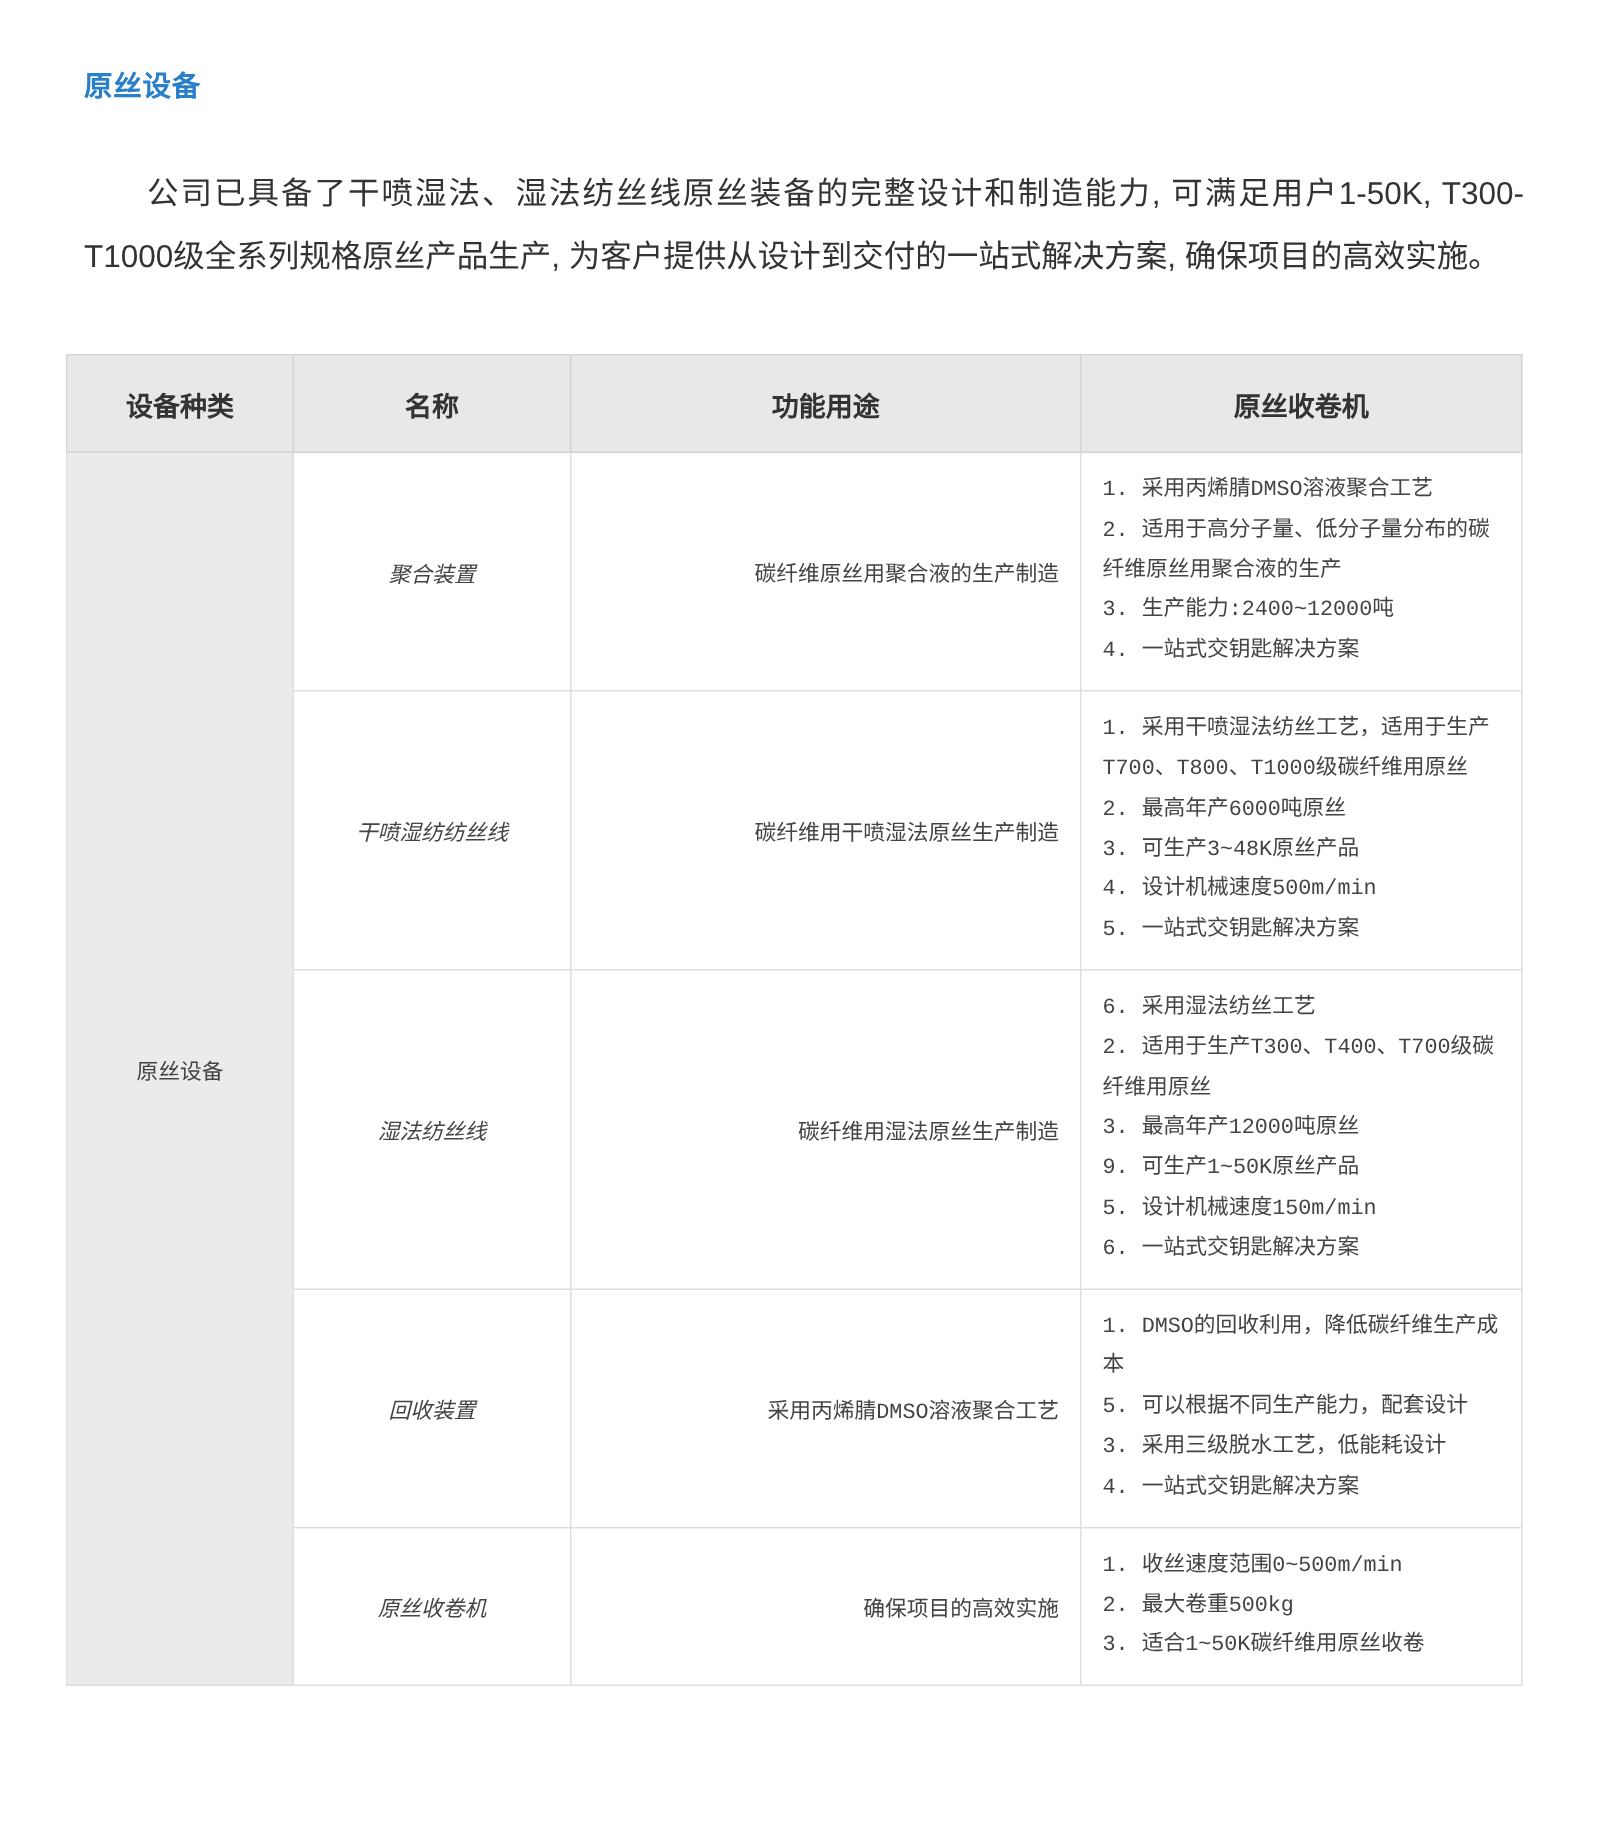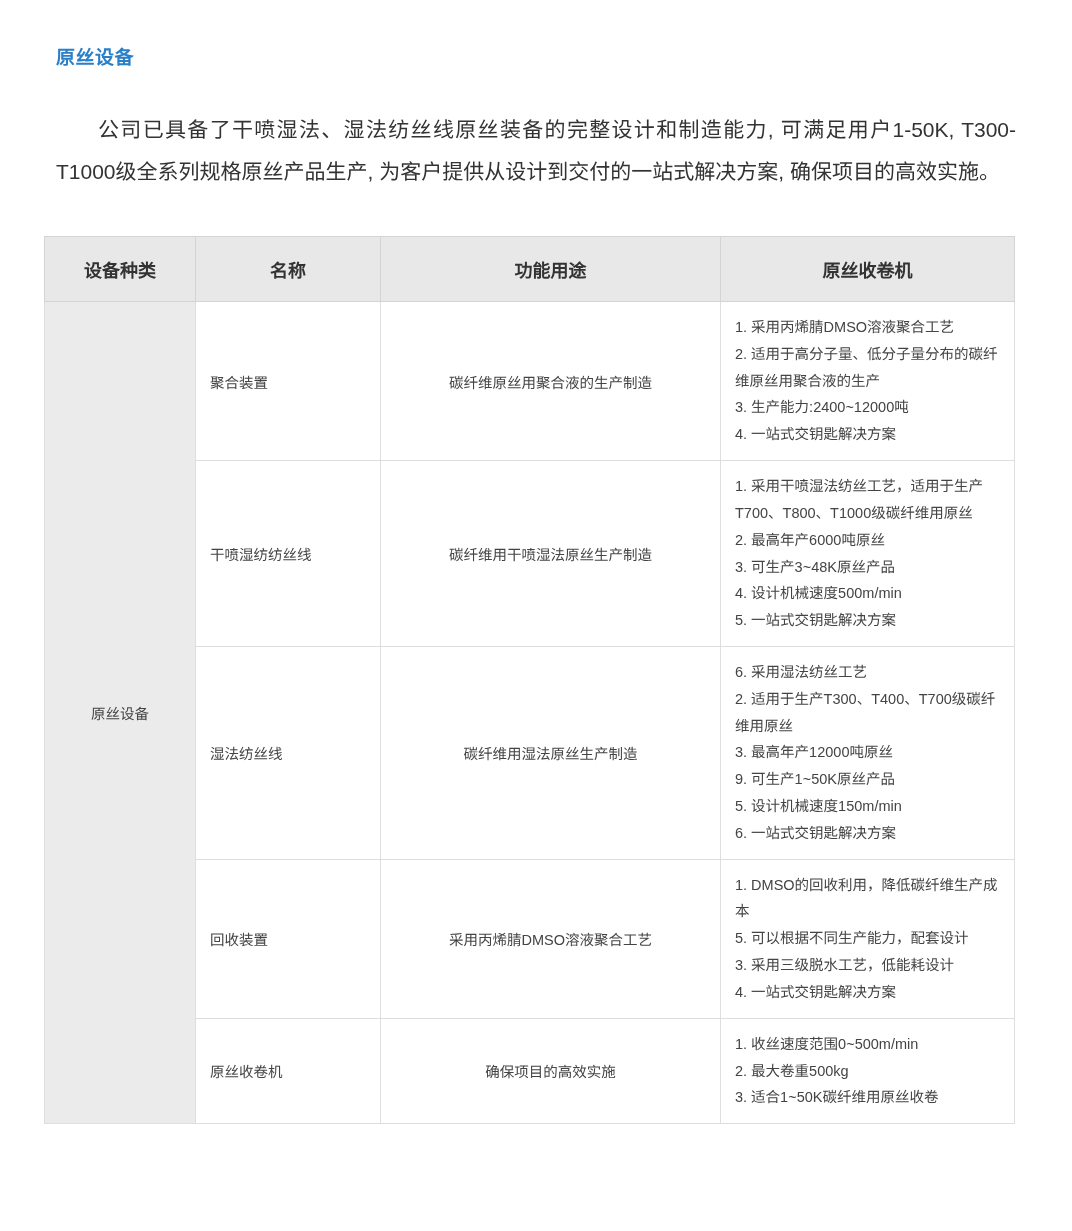--- a/index.html
+++ b/index.html
@@ -73,36 +73,40 @@
     padding: 12px 14px;
   }
   td.cat-cell {
     background: #ebebeb;
     text-align: center;
     font-size: 18px;
     color: #333333;
     border: 1px solid #d9d9d9;
   }
   td.name-cell {
-    font-size: 15px;
-    color: #444444;
-  }
-  td.use-cell {
     text-align: center;
     font-size: 15px;
     color: #444444;
+    font-style: italic;
+  }
+  td.use-cell {
+    text-align: right;
+    font-size: 15px;
+    color: #444444;
+    font-family: Liberation Mono, monospace;
   }
   td.feat-cell {
     text-align: left;
     padding: 14px 16px 14px 18px;
   }
   td.feat-cell .line {
     font-size: 14.5px;
     line-height: 1.85;
     color: #444444;
+    font-family: Liberation Mono, monospace;
   }
 </style>
 </head>
 <body>
 
 <div class="page">
 
   <div class="section-title">原丝设备</div>
 
   <p class="intro">公司已具备了干喷湿法、湿法纺丝线原丝装备的完整设计和制造能力, 可满足用户1-50K, T300-T1000级全系列规格原丝产品生产, 为客户提供从设计到交付的一站式解决方案, 确保项目的高效实施。</p>

